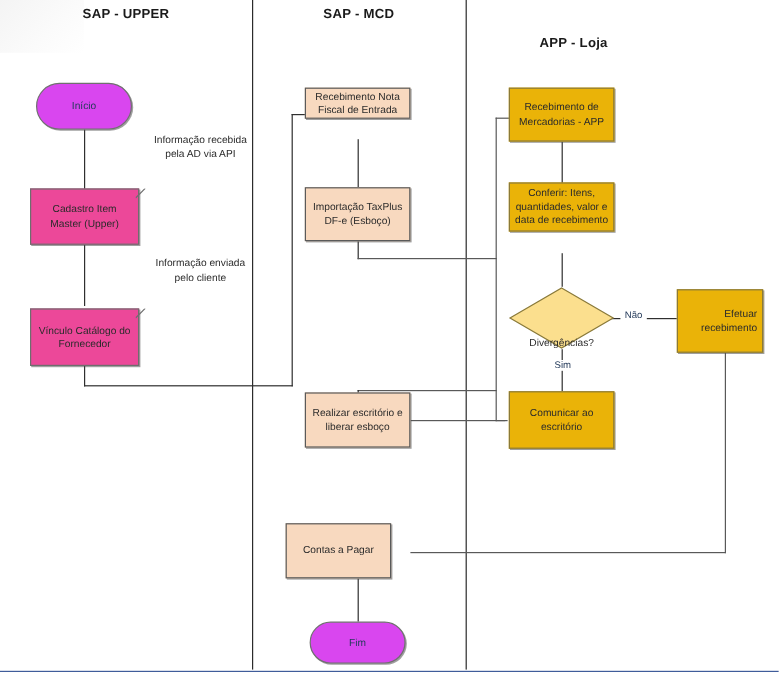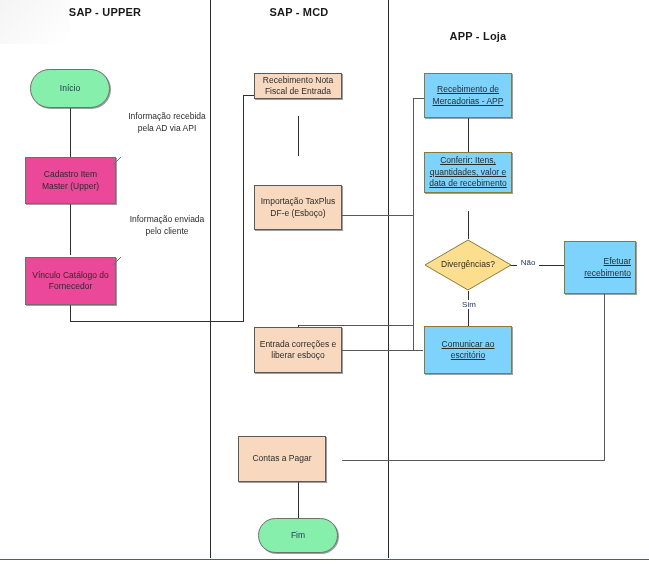--- a/index.html
+++ b/index.html
@@ -58,32 +58,33 @@
     text-align: center;
     font-size: 8.5px;
     line-height: 1.35;
     color: #2b2b2b;
     padding: 2px 4px;
     border: 1px solid #7a7a7a;
     box-shadow: 1px 1px 0 rgba(80,80,80,0.55);
   }
   .node.blue   { background: #ec4899; border-color: #6e6e6e; }
   .node.orange { background: #f8d9bf; border-color: #5a5a5a; }
-  .node.yellow { background: #7dd3fc; border-color: #8a7a3a; text-decoration: underline; }
+  .node.yellow { background: #eab308; border-color: #8a7a3a; }
   .node.term {
-    background: #86efac;
+    background: #d946ef;
     border: 1px solid #707070;
     border-radius: 28px;
     color: #243a5a;
   }
   .node.decision {
     border: none;
     box-shadow: none;
     background: transparent;
     padding: 0;
+    align-items: flex-end;
   }
   .decision .dia {
     position: absolute;
     inset: 0;
   }
   .decision .dia-label {
     position: relative;
     z-index: 2;
     font-size: 8.5px;
     color: #2b2b2b;
@@ -191,26 +192,26 @@
     </svg>
   </div>
 
   <div class="annot" style="left:126px; top:213px; width:82px;">Informação enviada pelo cliente</div>
   <div class="annot" style="left:126px; top:110px; width:82px;">Informação recebida pela AD via API</div>
 
   <div class="node orange" style="left:254px; top:73px; width:88px; height:26px;">
     <span>Recebimento Nota Fiscal de Entrada</span>
   </div>
 
-  <div class="node orange" style="left:254px; top:156px; width:88px; height:45px;margin-top:29px;">
+  <div class="node orange" style="left:254px; top:156px; width:88px; height:45px;">
     <span>Importação TaxPlus DF-e (Esboço)</span>
   </div>
 
   <div class="node orange" style="left:254px; top:327px; width:88px; height:46px;">
-    <span>Entrada correções e liberar esboço</span>
+    <span>Realizar escritório e liberar esboço</span>
   </div>
 
   <div class="node orange" style="left:238px; top:436px; width:88px; height:46px;">
     <span>Contas a Pagar</span>
   </div>
 
   <div class="node term" style="left:258px; top:518px; width:80px; height:35px;">
     <span>Fim</span>
   </div>
 

